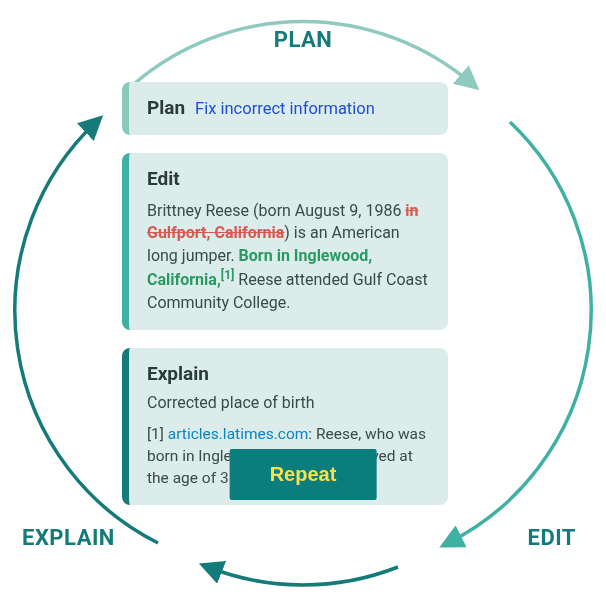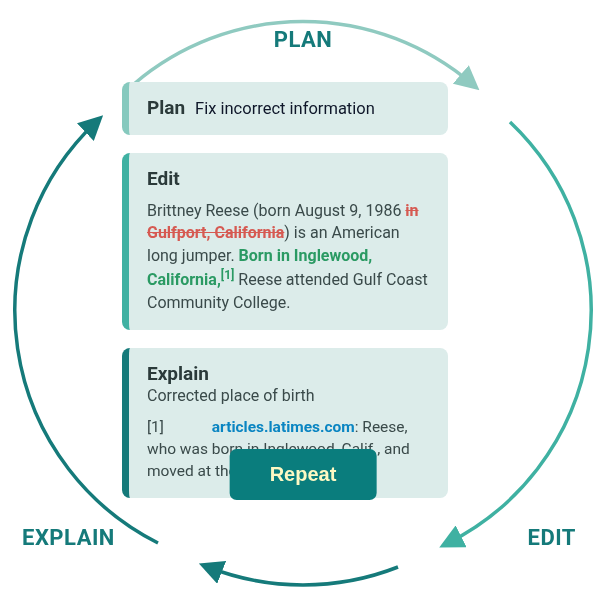--- a/index.html
+++ b/index.html
@@ -53,21 +53,21 @@
   .card-title {
     font-weight: 700;
     font-size: 19px;
     color: #2b3a3a;
     display: inline;
   }
   .card-plan .card-text {
     display: inline;
     margin-left: 6px;
     font-size: 16.5px;
-    color: #0f172a;
+    color: #1d4ed8;
   }
   .card .body {
     margin-top: 10px;
     font-size: 16px;
     line-height: 1.4;
     color: #3a4a4a;
   }
   .strike {
     color: #d65a52;
     text-decoration: line-through;
@@ -80,44 +80,43 @@
   }
   .ref-sup {
     color: #2a9a63;
     font-weight: 700;
     font-size: 12px;
     vertical-align: super;
   }
   .explain-summary {
     font-size: 16px;
     color: #3a4a4a;
-    margin-top: 1px;
+    margin-top: 8px;
   }
   .explain-cite {
     font-size: 15.5px;
     color: #3a4a4a;
     margin-top: 12px;
     line-height: 1.4;
   }
   .cite-link {
     color: #0a85c2;
-    font-weight: 700;
-    margin-left: 44px;
+    font-weight: 400;
   }
   .repeat-btn {
     position: absolute;
     left: 50%;
     transform: translateX(-50%);
     bottom: 64px;
     background: #0a7d7d;
-    color: #fef9c3;
+    color: #fde047;
     font-weight: 700;
     font-size: 20px;
     border: none;
-    border-radius: 7px;
+    border-radius: 2px;
     padding: 14px 40px;
     cursor: pointer;
   }
 </style>
 </head>
 <body>
 
 <div class="stage">
 
   <svg class="arcs" viewBox="0 0 606 614">

